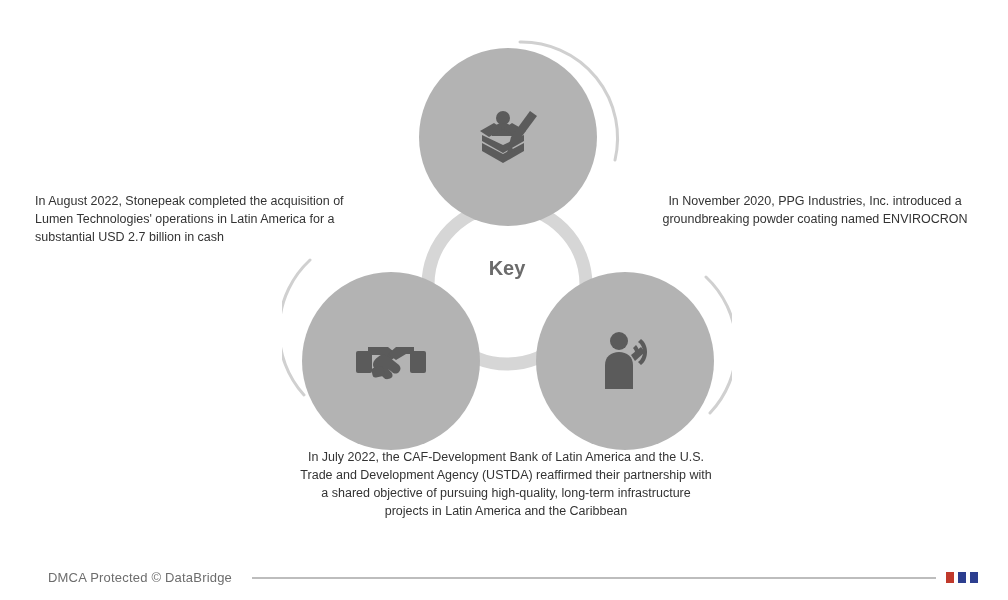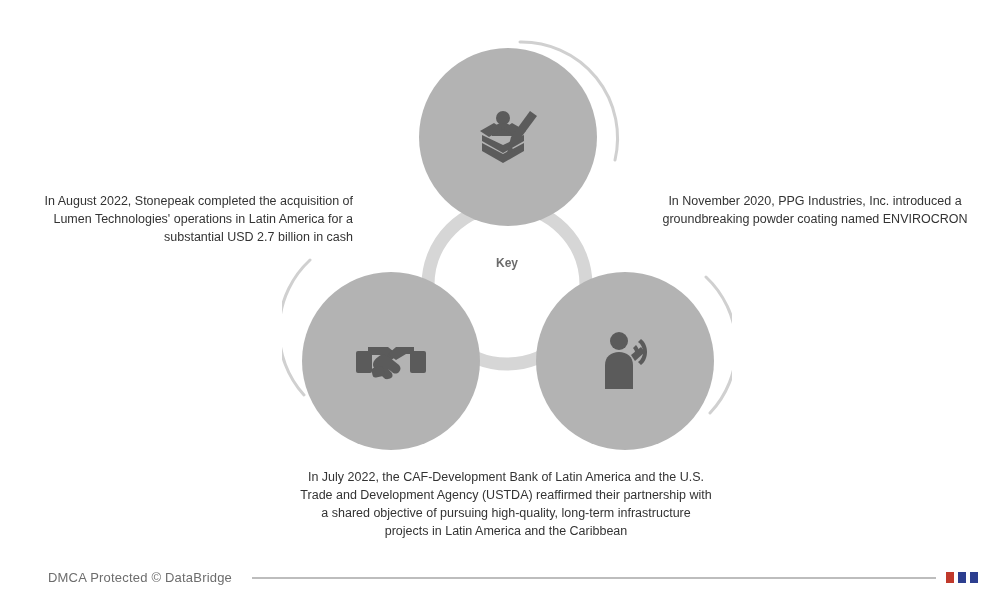--- a/index.html
+++ b/index.html
@@ -72,47 +72,47 @@
     height: 430px;
   }
 
   .center-label {
     position: absolute;
     left: 145px;
     top: 225px;
     width: 160px;
     text-align: center;
     color: #6b6b6b;
-    font-size: 12px;
+    font-size: 20px;
     font-weight: bold;
     line-height: 1.35;
   }
 
   
   .txt {
     position: absolute;
     color: #333333;
     font-size: 12.5px;
     line-height: 1.45;
   }
   .txt-left {
     left: 35px;
     top: 192px;
     width: 318px;
-    text-align: right;
+    text-align: left;
   }
   .txt-right {
     left: 660px;
     top: 192px;
     width: 310px;
     text-align: center;
   }
   .txt-bottom {
     left: 300px;
-    top: 468px;
+    top: 448px;
     width: 412px;
     text-align: center;
   }
 
   
   .footer {
     position: absolute;
     left: 0;
     top: 560px;
     width: 1008px;

